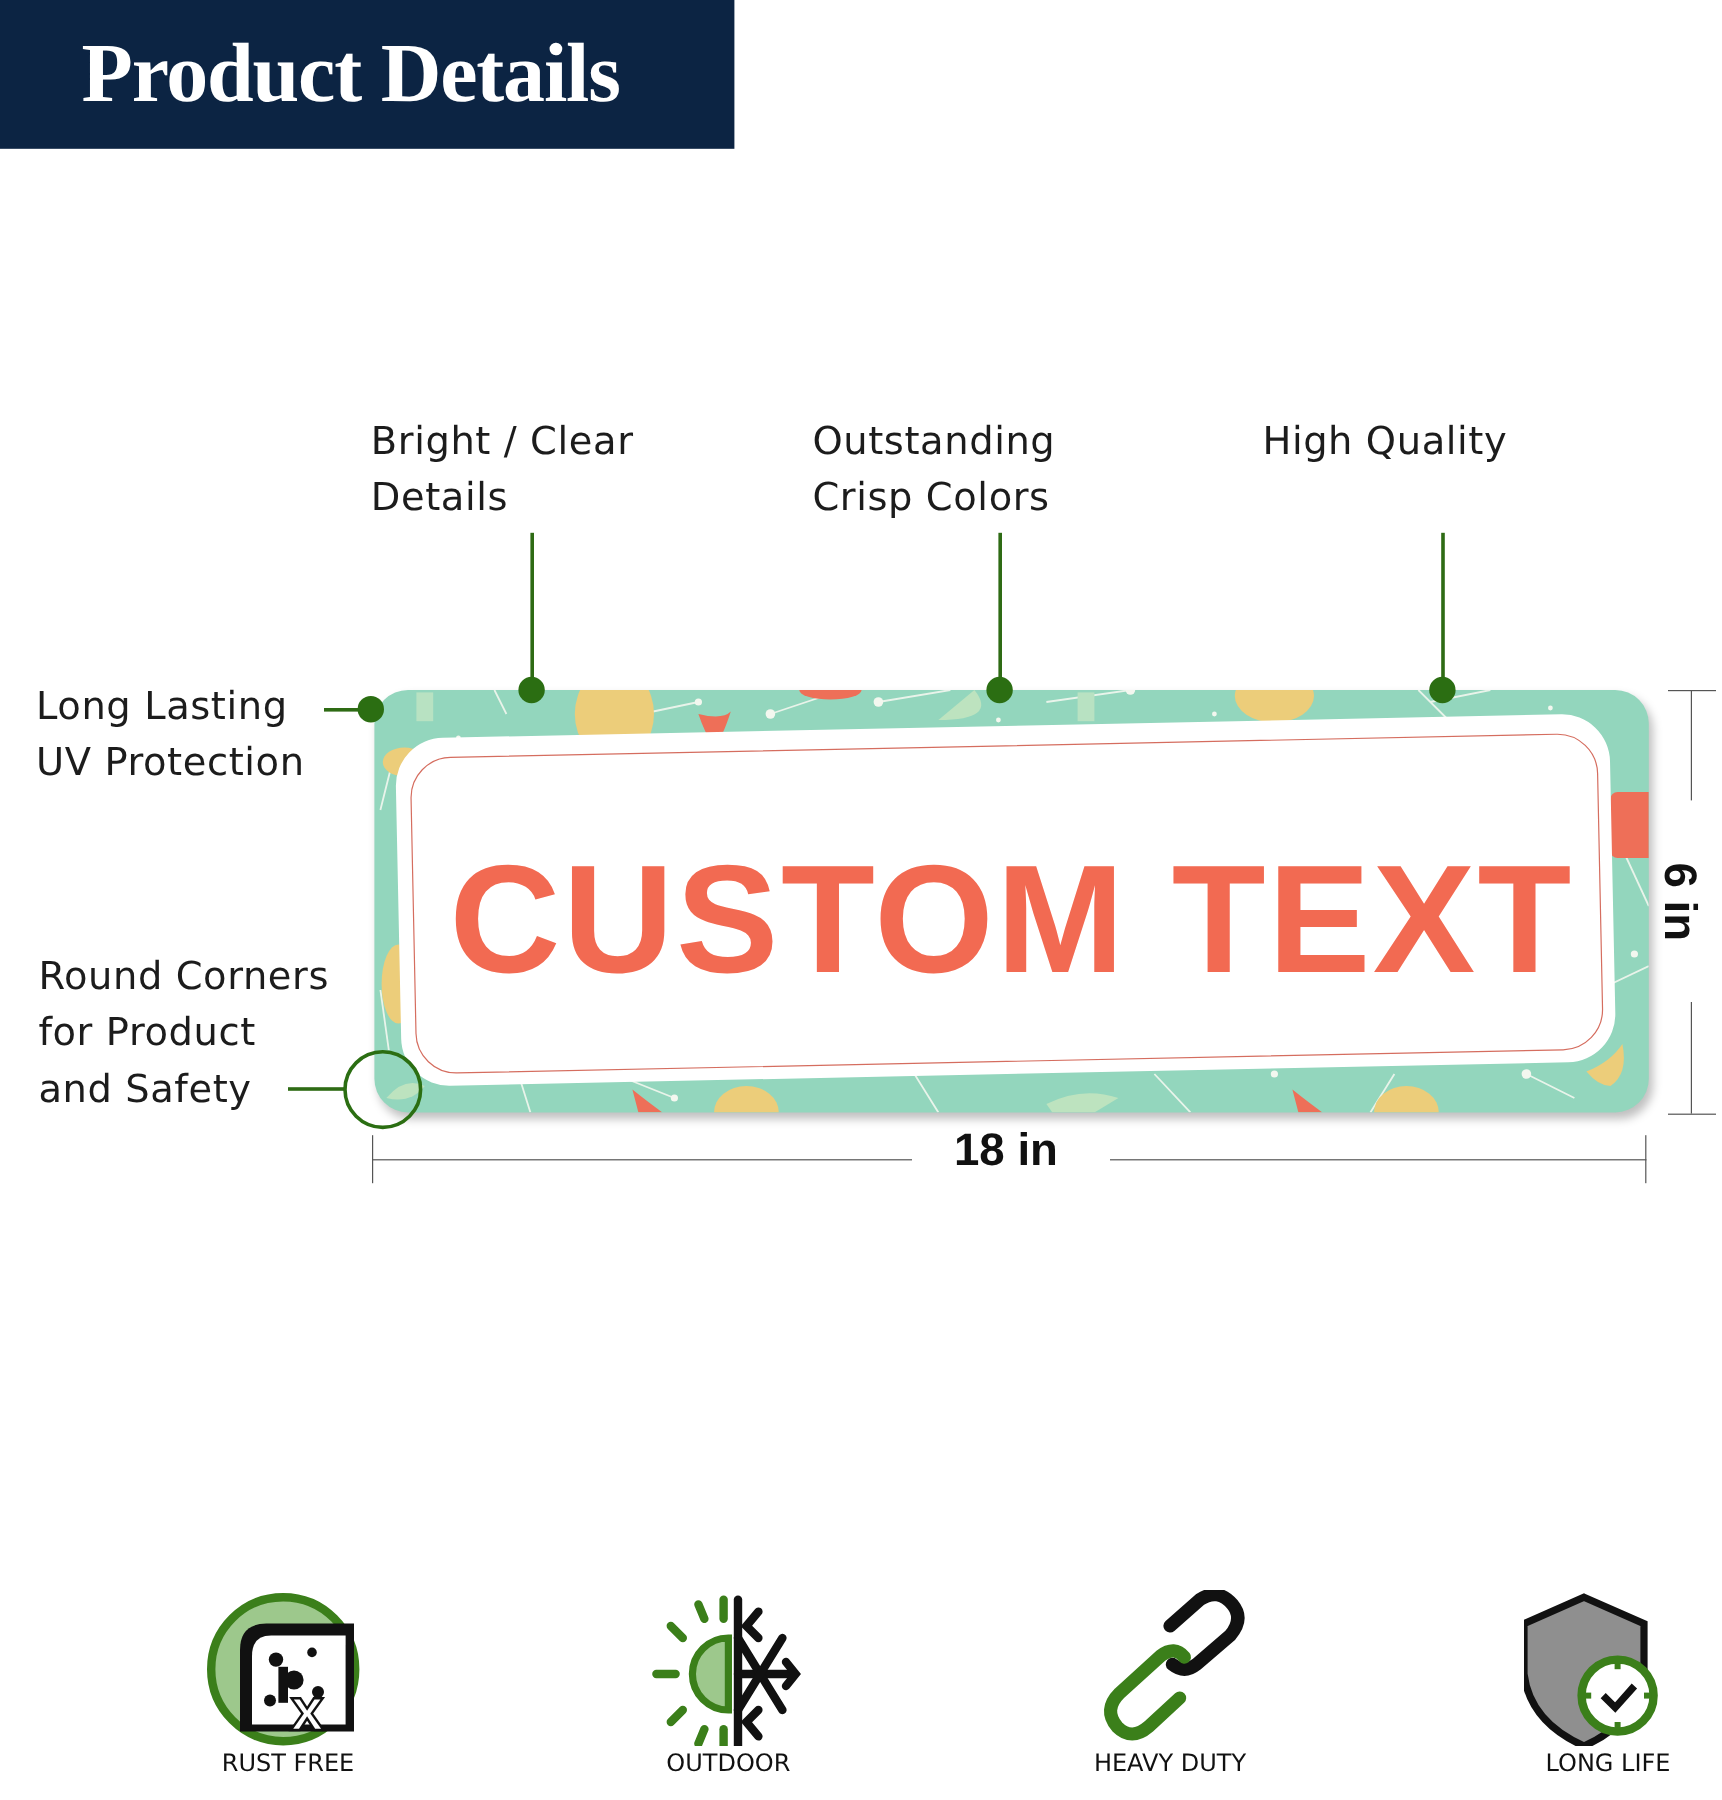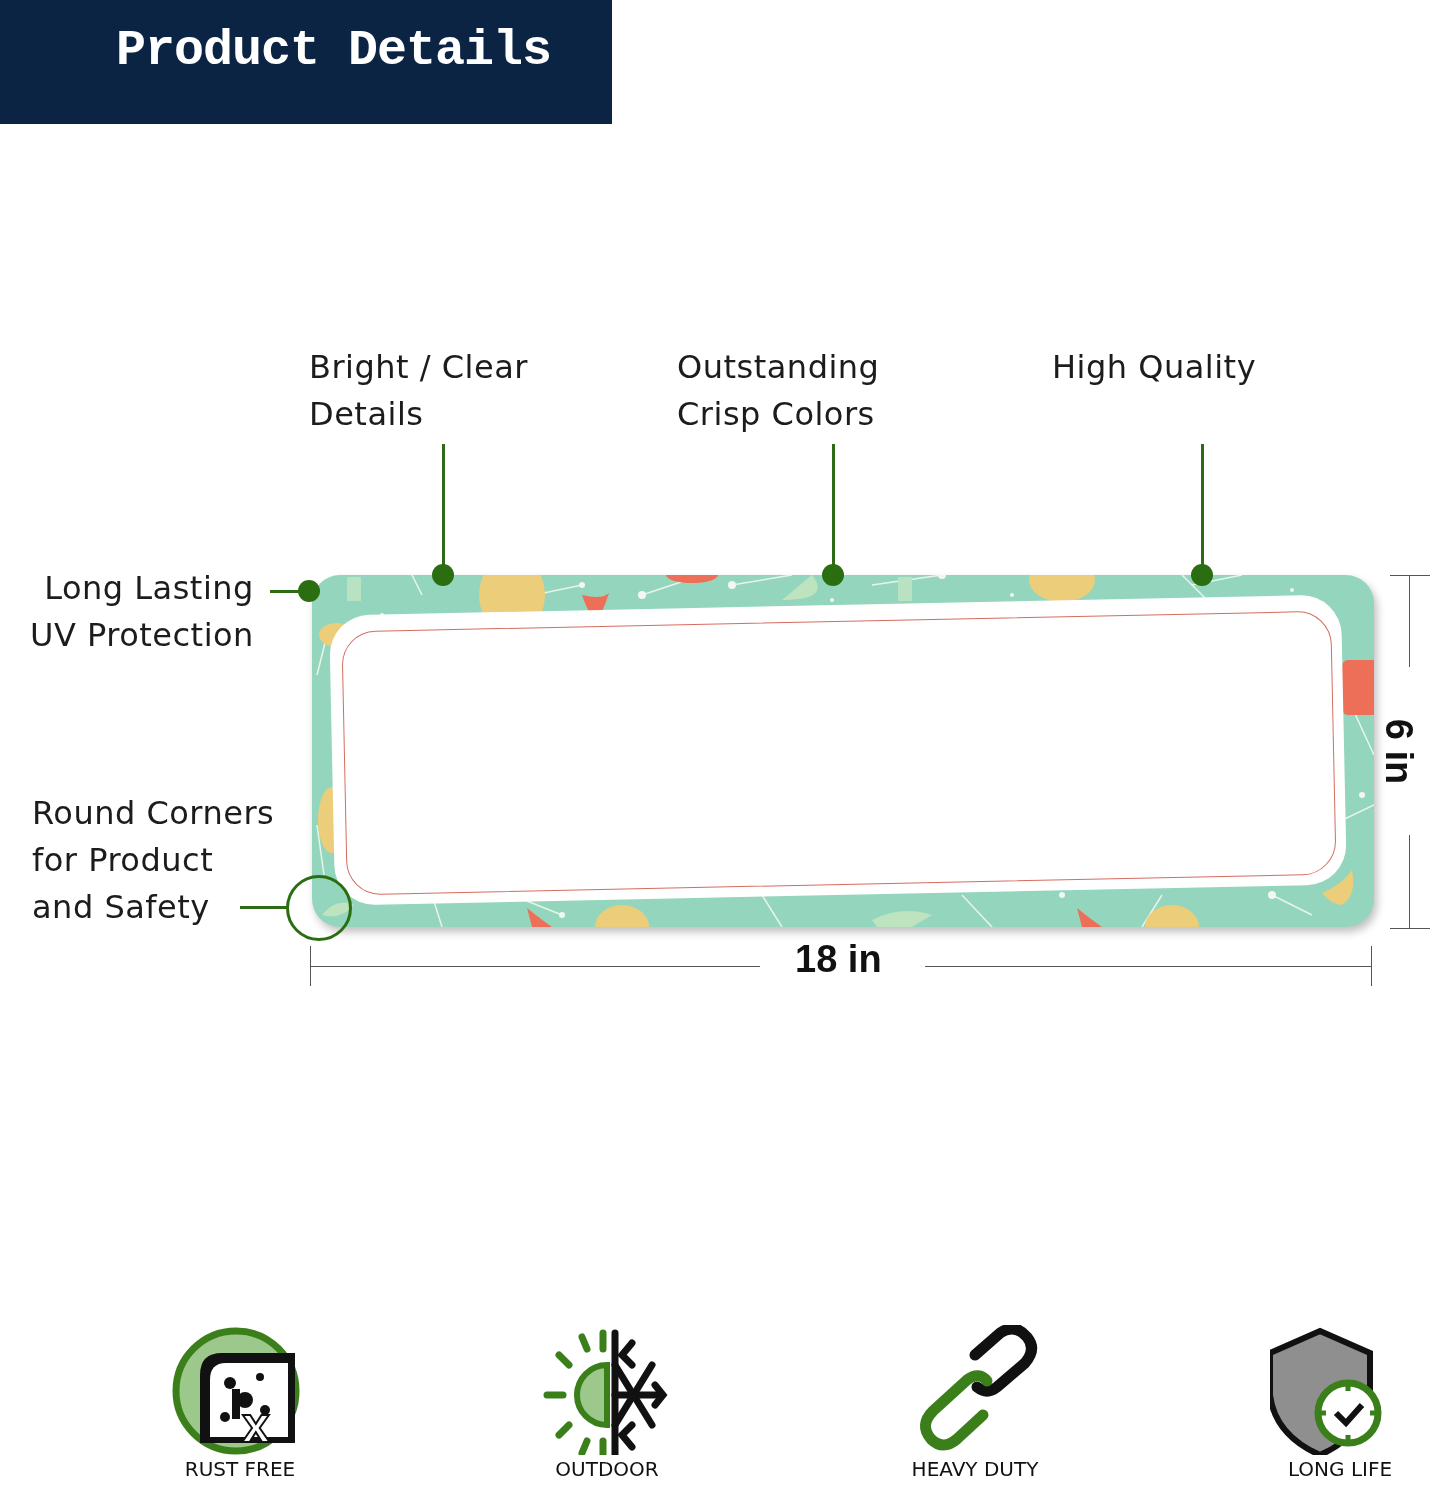--- a/index.html
+++ b/index.html
@@ -1,20 +1,20 @@
 <!DOCTYPE html>
 <html><head>
 <meta charset="utf-8">
 <style>
   html, body { margin:0; padding:0; }
   body { width:1435px; height:1500px; background:#ffffff; position:relative; overflow:hidden;
          font-family:"Liberation Sans", sans-serif; color:#1a1a1a; }
   .header { position:absolute; left:0; top:0; width:612px; height:124px; background:#0c2443; }
-  .header-title { position:absolute; left:68px; top:22px; font-size:50px; font-weight:bold; color:#ffffff;
-                  letter-spacing:-1px; font-family:Liberation Mono, monospace;margin-left:48px; }
+  .header-title { position:absolute; left:68px; top:22px; font-size:70px; font-weight:bold; color:#ffffff;
+                  letter-spacing:-1px; font-family:Liberation Serif, serif; }
   .callout { position:absolute; font-size:35px; line-height:47px; color:#1c1c1c; letter-spacing:0.5px;
              font-family:"DejaVu Sans", sans-serif; font-size:32px; }
   .vline { position:absolute; width:3px; background:#2e6b14; }
   .hline { position:absolute; height:3px; background:#2e6b14; }
   .dot { position:absolute; width:22px; height:22px; border-radius:50%; background:#2b6e12; }
   .corner-ring { position:absolute; width:60px; height:60px; border:3px solid #2b6e12; border-radius:50%; }
   .sign { position:absolute; left:312px; top:575px; width:1062px; height:352px; border-radius:28px;
           background:#93d6bd; box-shadow:3px 5px 8px rgba(0,0,0,0.25); overflow:hidden; }
   .sign svg.pattern { position:absolute; left:0; top:0; }
   .panel { position:absolute; left:20px; top:30px; width:1012px; height:290px; background:#fff;
@@ -41,21 +41,21 @@
   <div>Bright / Clear</div>
   <div>Details</div>
 </div>
 <div class="callout" style="left:677px; top:344px;">
   <div>Outstanding</div>
   <div>Crisp Colors</div>
 </div>
 <div class="callout" style="left:1052px; top:344px;">
   <div>High Quality</div>
 </div>
-<div class="callout" style="left:30px; top:565px;text-align:right;">
+<div class="callout" style="left:30px; top:565px;">
   <div>Long Lasting</div>
   <div>UV Protection</div>
 </div>
 <div class="callout" style="left:32px; top:790px;">
   <div>Round Corners</div>
   <div>for Product</div>
   <div>and Safety</div>
 </div>
 
 <div class="sign">
@@ -113,20 +113,21 @@
     <rect x="1030" y="85" width="40" height="55" rx="6" fill="#ee6f58"></rect>
     <path d="M1010 318 Q1030 310 1040 295 Q1045 320 1030 330 Q1020 330 1010 318Z" fill="#eccd7a"></path>
     <rect x="35" y="2" width="14" height="24" fill="#b8e2c2"></rect>
     <rect x="586" y="2" width="14" height="24" fill="#b8e2c2"></rect>
     <path d="M500 0 Q520 25 470 25" fill="#bde3bf"></path>
     <path d="M10 340 Q25 322 42 330 Q30 345 10 340Z" fill="#bde3bf"></path>
     <path d="M560 345 Q590 330 620 340 L600 352 L565 352Z" fill="#bde3bf"></path>
   </svg>
   <div class="panel"></div>
   <div class="panel-border"></div>
+  <div class="sign-text">CUSTOM TEXT</div>
 </div>
 
 <div class="vline" style="left:442px; top:444px; height:130px;"></div>
 <div class="dot" style="left:432px; top:564px;"></div>
 <div class="vline" style="left:832px; top:444px; height:130px;"></div>
 <div class="dot" style="left:822px; top:564px;"></div>
 <div class="vline" style="left:1201px; top:444px; height:130px;"></div>
 <div class="dot" style="left:1191px; top:564px;"></div>
 <div class="hline" style="left:270px; top:590px; width:36px;"></div>
 <div class="dot" style="left:298px; top:580px;"></div>

